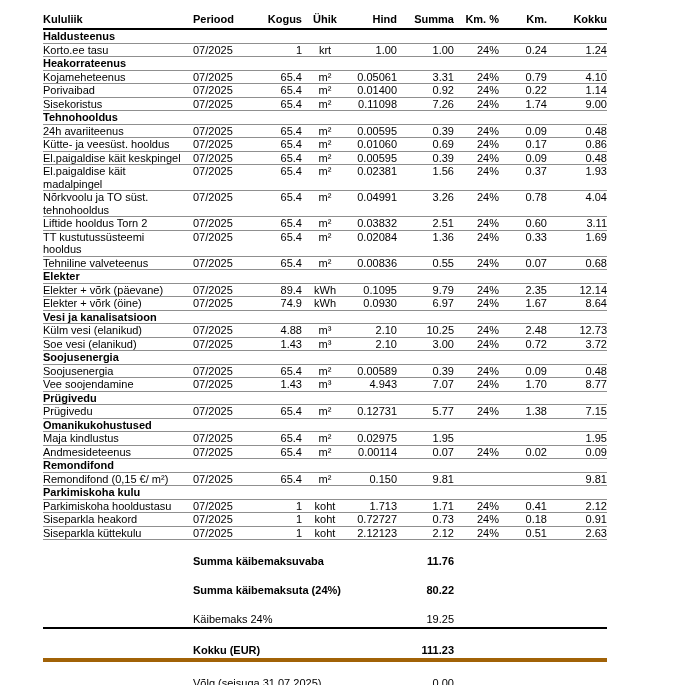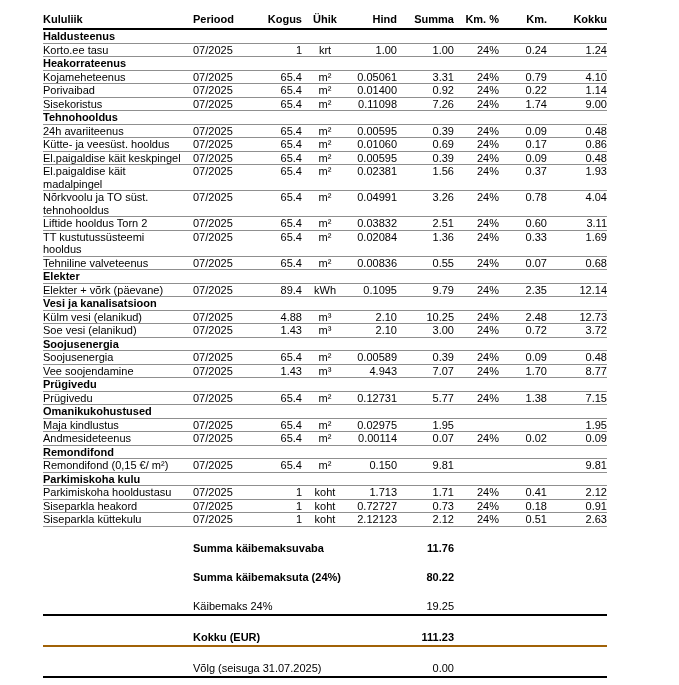--- a/index.html
+++ b/index.html
@@ -25,21 +25,21 @@
   .c-right { text-align:right; }
   .c-unit  { text-align:center; padding-left:6px; }
   .c-name  { white-space:pre-line; }
 
   tr.section-row td { font-weight:bold; }
 
   
   .sum-table td { line-height:13px; padding:15px 0 1px 0; border-bottom:none; }
   .sum-table .bold { font-weight:bold; }
   .sum-table tr.rule-thick td { border-bottom:2px solid #000; }
-  .sum-table tr.rule-thin  td { border-bottom:2px solid #a16207; }
+  .sum-table tr.rule-thin  td { border-bottom:4px solid #a16207; }
   .sum-table tr.grand td { font-size:13px; line-height:16px; font-weight:bold; }
 
   .footer-note { margin-top:3px; padding-left:5px; line-height:14px; }
 </style>
 </head>
 <body>
 
 <div class="sheet">
 
   <table>
@@ -219,20 +219,31 @@
           <td class="c-left c-name">Elekter + võrk (päevane)</td>
           <td class="c-left">07/2025</td>
           <td class="c-right">89.4</td>
           <td class="c-unit">kWh</td>
           <td class="c-right">0.1095</td>
           <td class="c-right">9.79</td>
           <td class="c-right">24%</td>
           <td class="c-right">2.35</td>
           <td class="c-right">12.14</td>
         </tr>
+        <tr>
+          <td class="c-left c-name">Elekter + võrk (öine)</td>
+          <td class="c-left">07/2025</td>
+          <td class="c-right">74.9</td>
+          <td class="c-unit">kWh</td>
+          <td class="c-right">0.0930</td>
+          <td class="c-right">6.97</td>
+          <td class="c-right">24%</td>
+          <td class="c-right">1.67</td>
+          <td class="c-right">8.64</td>
+        </tr>
         <tr class="section-row">
           <td colspan="9">Vesi ja kanalisatsioon</td>
         </tr>
         <tr>
           <td class="c-left c-name">Külm vesi (elanikud)</td>
           <td class="c-left">07/2025</td>
           <td class="c-right">4.88</td>
           <td class="c-unit">m³</td>
           <td class="c-right">2.10</td>
           <td class="c-right">10.25</td>

